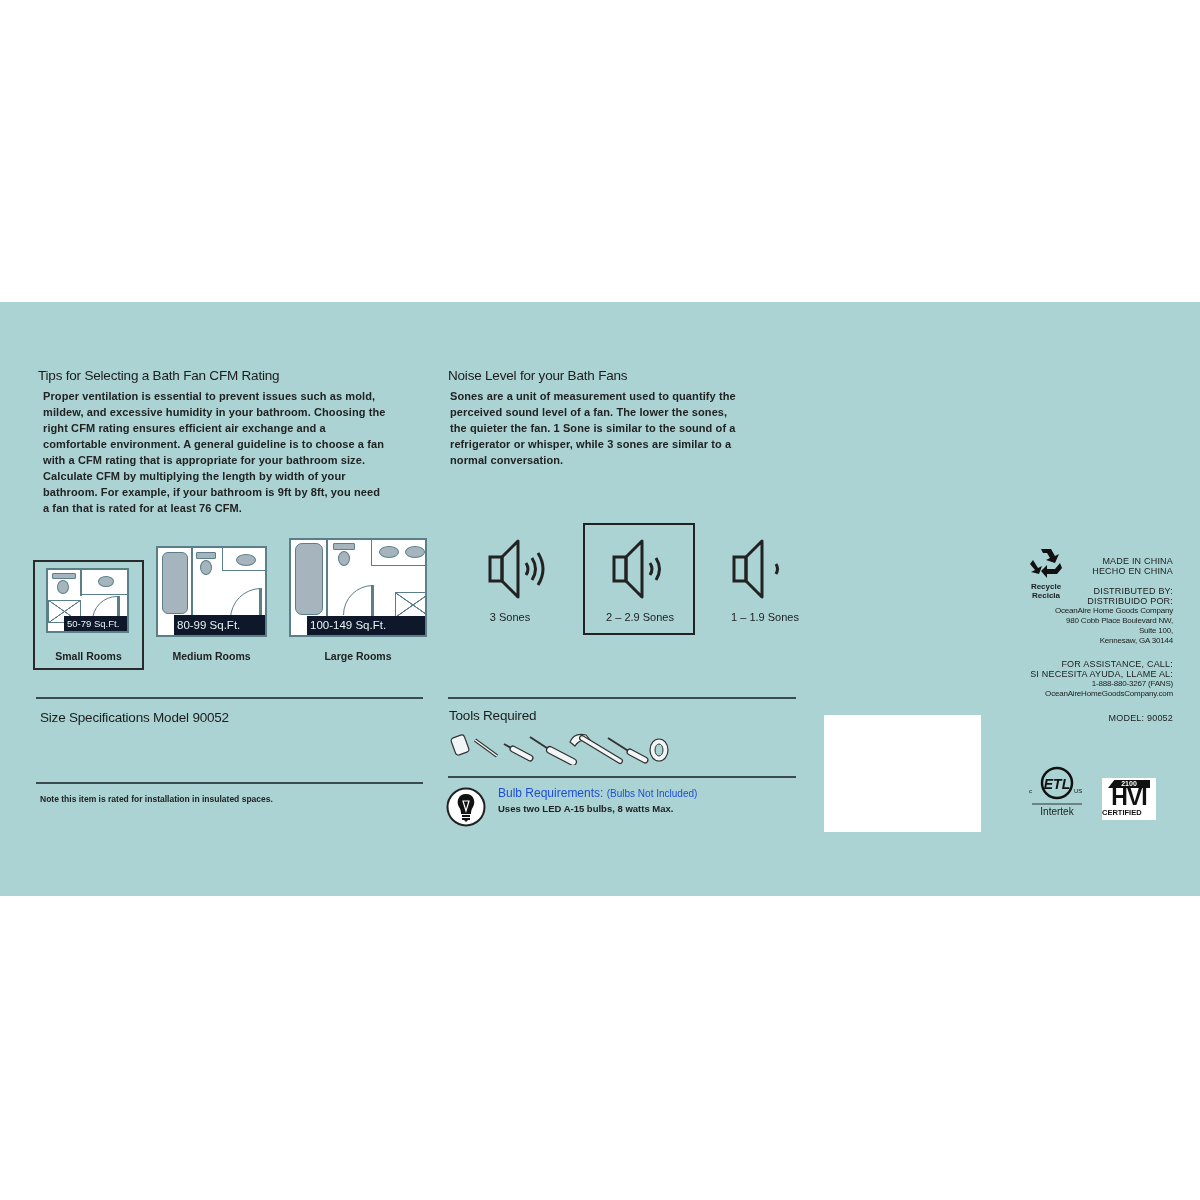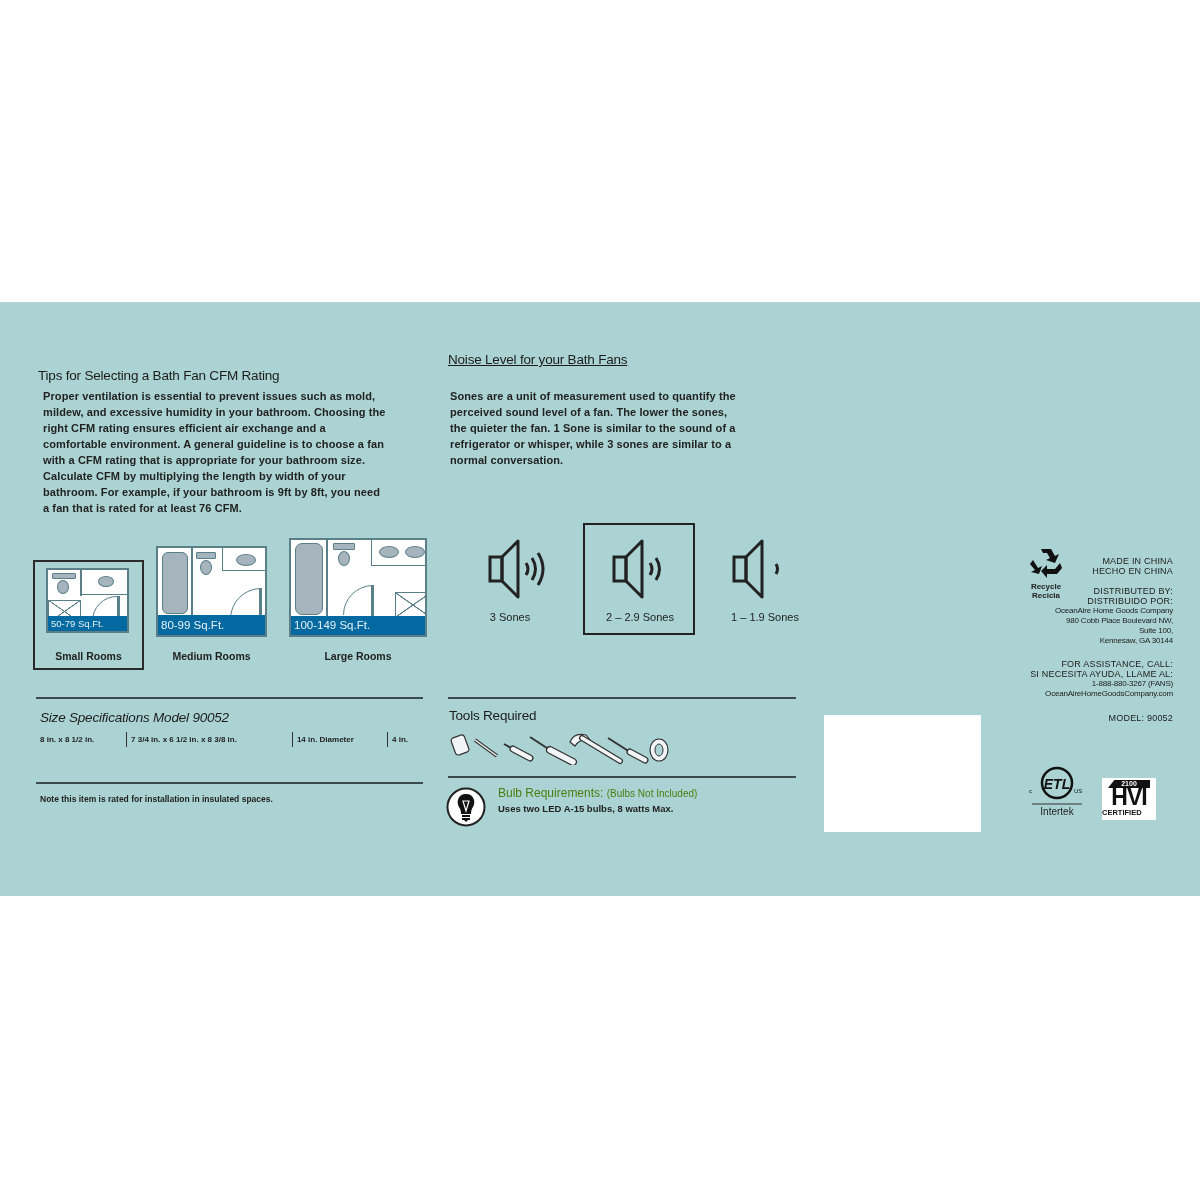--- a/index.html
+++ b/index.html
@@ -9,21 +9,21 @@
   .panel { position: absolute; left: 0; top: 302px; width: 1200px; height: 594px; background: #abd3d3; }
 
   .abs { position: absolute; }
 
   .h-title { font-size: 13.5px; color: #1c1c1c; letter-spacing: -0.2px; }
   .body-text { font-size: 11px; line-height: 16px; font-weight: bold; color: #222; letter-spacing: 0.1px; }
 
   
   .room-frame { position: absolute; border: 2px solid #2a2a2a; }
   .room-plan { position: absolute; background: #fff; border: 2px solid #5a7f88; overflow: hidden; }
-  .room-bar { position: absolute; left: 0; right: 0; bottom: 0; background: #0369a1; color: #e8f2f3; font-size: 11px; padding-left: 3px; }
+  .room-bar { position: absolute; left: 16px; right: 0; bottom: 0; background: #0f172a; color: #e8f2f3; font-size: 11px; padding-left: 3px; }
   .room-label { position: absolute; font-size: 10.5px; font-weight: bold; color: #222; text-align: center; }
   .fixture { position: absolute; background: #a6b4bd; border: 1.5px solid #5a7f88; }
   .wall { position: absolute; background: #5a7f88; }
 
   
   .sone-box { position: absolute; border: 2px solid #222; }
   .sone-label { position: absolute; font-size: 11px; color: #222; text-align: center; }
 
   
   .rule { position: absolute; height: 2px; background: #3a4a4d; }
@@ -86,21 +86,21 @@
   <div style="position:absolute;left:80px;top:0;right:0;height:26px;border:1.5px solid #5a7f88;border-top:none;border-right:none;"></div>
   <div class="fixture" style="left:88px;top:6px;width:20px;height:12px;border-radius:50%;"></div>
   <div class="fixture" style="left:114px;top:6px;width:20px;height:12px;border-radius:50%;"></div>
   <div style="position:absolute;left:52px;top:45px;width:60px;height:60px;border:1.5px solid #5a7f88;border-radius:50%;clip-path:inset(0 50% 50% 0);"></div>
   <div class="wall" style="left:80px;top:45px;width:3px;height:33px;"></div>
   <div style="position:absolute;left:104px;top:52px;width:36px;height:26px;border:1.5px solid #5a7f88;background:linear-gradient(35deg,transparent 48%,#5a7f88 49%,#5a7f88 51%,transparent 52%),linear-gradient(-35deg,transparent 48%,#5a7f88 49%,#5a7f88 51%,transparent 52%);"></div>
   <div class="room-bar" style="height:19px;line-height:19px;font-size:11.5px;margin-top:14px;">100-149 Sq.Ft.</div>
 </div>
 <div class="room-label" style="left:289px;top:650px;width:138px;">Large Rooms</div>
 
-<div class="abs h-title" style="left:448px;top:352px;text-decoration:underline;">Noise Level for your Bath Fans</div>
+<div class="abs h-title" style="left:448px;top:368px;">Noise Level for your Bath Fans</div>
 <div class="abs body-text" style="left:450px;top:388px;width:290px;">Sones are a unit of measurement used to quantify the perceived sound level of a fan. The lower the sones, the quieter the fan. 1 Sone is similar to the sound of a refrigerator or whisper, while 3 sones are similar to a normal conversation.</div>
 
 <div class="abs" style="left:486px;top:535px;">
   <svg width="70" height="70" viewBox="0 0 70 70">
     <rect x="4" y="22" width="12" height="24" fill="none" stroke="#222" stroke-width="3"></rect>
     <polygon points="16,22 32,6 32,62 16,46" fill="none" stroke="#222" stroke-width="3" stroke-linejoin="round"></polygon>
     <path d="M40 28 Q44 34 40 40" fill="none" stroke="#222" stroke-width="3"></path>
     <path d="M46 23 Q53 34 46 45" fill="none" stroke="#222" stroke-width="3"></path>
     <path d="M52 18 Q62 34 52 50" fill="none" stroke="#222" stroke-width="3"></path>
   </svg>
@@ -125,29 +125,23 @@
     <path d="M46 29 Q49 34 46 39" fill="none" stroke="#222" stroke-width="3"></path>
   </svg>
 </div>
 <div class="sone-label" style="left:725px;top:611px;width:80px;">1 – 1.9 Sones</div>
 
 <div class="rule" style="left:36px;top:697px;width:387px;"></div>
 <div class="rule" style="left:448px;top:697px;width:348px;"></div>
 <div class="rule" style="left:448px;top:776px;width:348px;"></div>
 <div class="rule" style="left:36px;top:782px;width:387px;"></div>
 
-<div class="abs h-title" style="left:40px;top:710px;font-style:italic;">Size Specifications Model 90052</div>
+<div class="abs h-title" style="left:40px;top:710px;">Size Specifications Model 90052</div>
 <table class="spec-table">
   <tbody>
-  <tr>
-    <td>8 in. x 8 1/2 in.</td>
-    <td>7 3/4 in. x 6 1/2 in. x 8 3/8 in.</td>
-    <td>14 in. Diameter</td>
-    <td>4 in.</td>
-  </tr>
 </tbody>
   </table>
 <div class="abs small" style="left:40px;top:794px;">Note this item is rated for installation in insulated spaces.</div>
 
 <div class="abs h-title" style="left:449px;top:708px;">Tools Required</div>
 <div class="abs" style="left:448px;top:730px;">
   <svg width="230" height="35" viewBox="0 0 230 35">
     <g fill="#f2f5f5" stroke="#333" stroke-width="1.2">
       <rect x="5" y="6" width="14" height="18" rx="3" transform="rotate(-20 12 15)"></rect>
     </g>
@@ -185,21 +179,21 @@
 <div class="abs" style="left:446px;top:787px;">
   <svg width="40" height="40" viewBox="0 0 40 40">
     <circle cx="20" cy="20" r="18.5" fill="#ffffff" stroke="#222" stroke-width="2"></circle>
     <path d="M20 7 C12 7 10 15 13 20 C15 23 15 25 15 27 L25 27 C25 25 25 23 27 20 C30 15 28 7 20 7 Z" fill="#111"></path>
     <rect x="16" y="28" width="8" height="2" fill="#111"></rect>
     <rect x="16" y="31" width="8" height="2" fill="#111"></rect>
     <path d="M18 33 L22 33 L20 35 Z" fill="#111"></path>
     <polygon points="17,14 23,14 20,24" fill="none" stroke="#fff" stroke-width="1.2"></polygon>
   </svg>
 </div>
-<div class="abs" style="left:498px;top:786px;font-size:12px;color:#4d7c0f;">
+<div class="abs" style="left:498px;top:786px;font-size:12px;color:#1d4ed8;">
   <span>Bulb Requirements:</span>
   <span style="font-size:10px;">(Bulbs Not Included)</span>
 </div>
 <div class="abs" style="left:498px;top:803px;font-size:9.5px;font-weight:bold;color:#222;">Uses two LED A-15 bulbs, 8 watts Max.</div>
 
 <div class="abs" style="left:1029px;top:546px;">
   <svg width="34" height="32" viewBox="0 0 34 32">
     <path d="M12 3 L22 3 L26 10 L30 8 L26 17 L17 14 L21 12 L18 7 L14 7 Z" fill="#111"></path>
     <path d="M4 14 L9 22 L13 20 L10 28 L2 26 L6 24 L1 18 Z" fill="#111"></path>
     <path d="M31 19 L33 24 L28 30 L18 30 L18 34 L12 27 L18 21 L18 25 L26 25 Z" fill="#111" transform="translate(0,-2)"></path>

